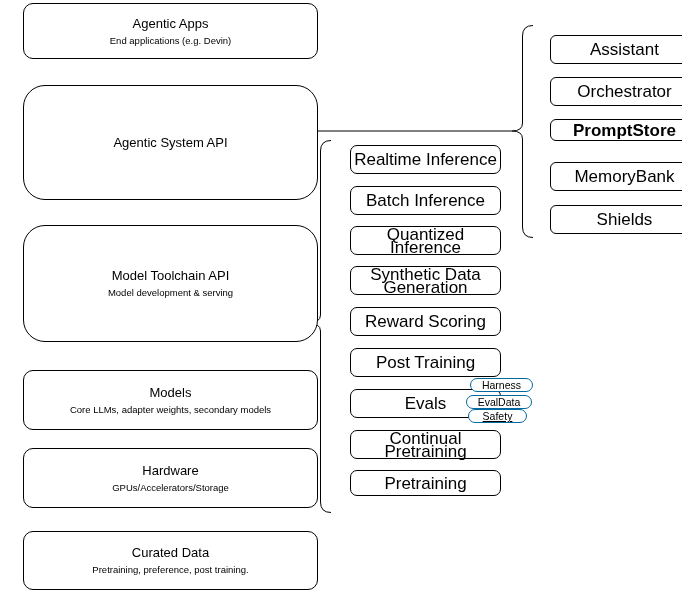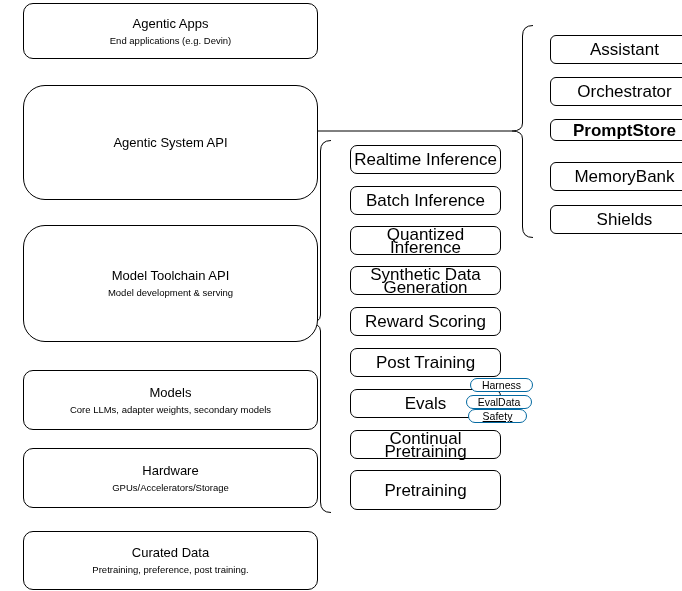--- a/index.html
+++ b/index.html
@@ -115,21 +115,21 @@
   <div class="node mid-node" style="left:330px;top:266px;width:151px;height:29px;">Synthetic Data Generation</div>
 
   <div class="node mid-node" style="left:330px;top:307px;width:151px;height:29px;">Reward Scoring</div>
 
   <div class="node mid-node" style="left:330px;top:348px;width:151px;height:29px;">Post Training</div>
 
   <div class="node mid-node" style="left:330px;top:389px;width:151px;height:29px;">Evals</div>
 
   <div class="node mid-node" style="left:330px;top:430px;width:151px;height:29px;">Continual Pretraining</div>
 
-  <div class="node mid-node" style="left:330px;top:470px;width:151px;height:40px;">Pretraining</div>
+  <div class="node mid-node" style="left:330px;top:470px;width:151px;height:26px;">Pretraining</div>
 
   <div class="pill" style="left:470px;top:378px;width:63px;height:14px;">Harness</div>
 
   <div class="pill" style="left:466px;top:395px;width:66px;height:14px;">EvalData</div>
 
   <div class="pill" style="left:468px;top:409px;width:59px;height:14px;text-decoration:underline;">Safety</div>
 
   <div class="node right-node" style="left:530px;top:35px;width:149px;height:29px;">Assistant</div>
 
   <div class="node right-node" style="left:530px;top:77px;width:149px;height:29px;">Orchestrator</div>

